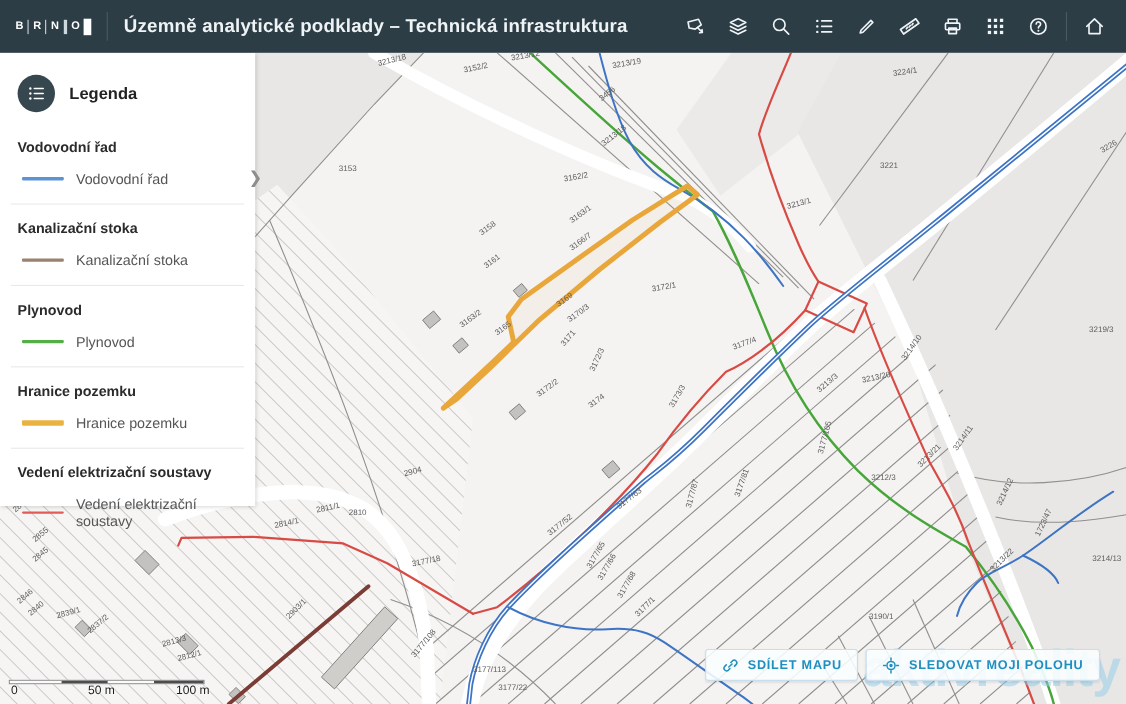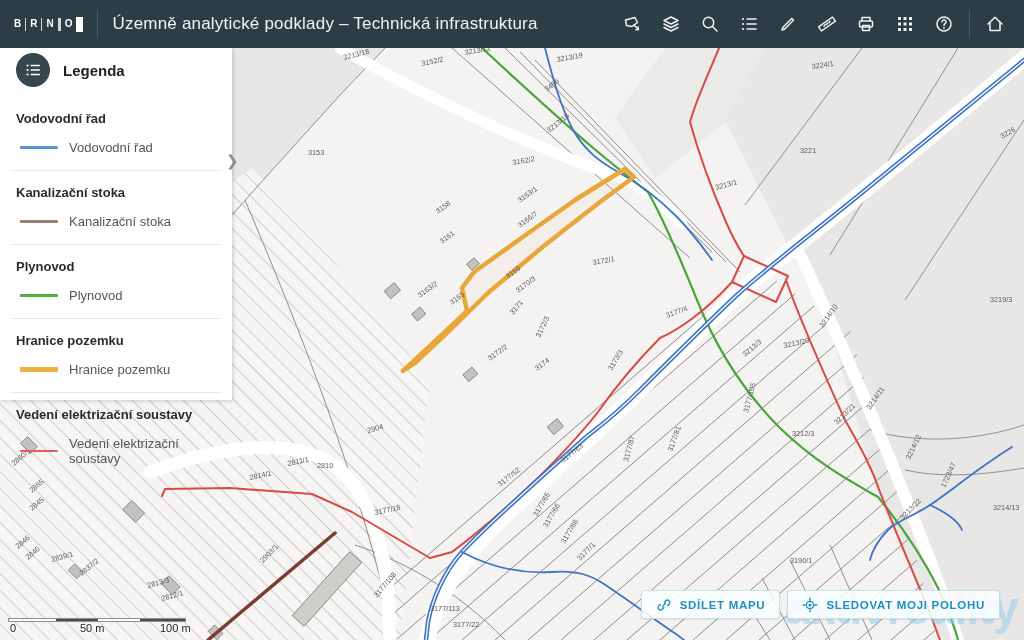--- a/index.html
+++ b/index.html
@@ -6,33 +6,33 @@
   html,body{width:1024px;height:640px;overflow:hidden;font-family:"Liberation Sans",sans-serif;background:#f4f3f2;}
 
   
   .topbar{position:absolute;left:0;top:0;width:1024px;height:48px;background:#2d3d46;display:flex;align-items:center;padding:0 14px;z-index:30;}
   .logo{display:flex;align-items:center;gap:4px;color:#fff;}
   .logo .lt{font-size:10px;font-weight:bold;line-height:1;}
   .logo .bar{width:1px;height:13px;background:#cfd8dc;}
   .logo .bar.th{width:3px;}
   .logo .blk{width:7px;height:15px;background:#fff;}
   .tb-div{width:1px;height:26px;background:#4a5a63;margin:0 14px;}
-  .tb-title{color:#eef3f5;font-size:17px;font-weight:400;letter-spacing:.2px;white-space:nowrap;}
+  .tb-title{color:#eef3f5;font-size:17px;font-weight:700;letter-spacing:.2px;white-space:nowrap;}
   .tb-spacer{flex:1;}
   .tb-icons{display:flex;align-items:center;gap:9px;}
   .tb-btn{width:30px;height:30px;display:flex;align-items:center;justify-content:center;border-radius:3px;cursor:pointer;}
   .tb-btn svg{stroke:#eef3f5;fill:none;stroke-width:1.5;stroke-linecap:round;stroke-linejoin:round;}
 
   
   .map{position:absolute;left:0;top:48px;width:1024px;height:592px;background:#f4f3f2;overflow:hidden;}
   .map svg.base{position:absolute;left:0;top:0;}
   #parcel-labels text{font-family:"Liberation Sans",sans-serif;font-size:7.3px;fill:#5c5c5c;}
 
   
-  .legend{position:absolute;left:0;top:48px;width:232px;height:352px;background:#fff;z-index:20;box-shadow:1px 1px 4px rgba(0,0,0,.18);padding:3px 0 0 0;}
+  .legend{position:absolute;left:0;top:48px;width:232px;height:412px;background:#fff;z-index:20;box-shadow:1px 1px 4px rgba(0,0,0,.18);padding:18px 0 0 0;}
   .lg-head{display:flex;align-items:center;gap:13px;padding:2px 16px 10px 16px;}
   .lg-circ{width:34px;height:34px;border-radius:50%;background:#37474f;display:flex;align-items:center;justify-content:center;flex:0 0 auto;}
   .lg-circ svg{stroke:#fff;fill:#fff;stroke-width:1.6;stroke-linecap:round;}
   .lg-title{font-size:15px;font-weight:700;color:#222;}
   .lg-sec{padding:10px 16px 0 16px;}
   .lg-h{font-size:13px;font-weight:700;color:#2b2b2b;margin:4px 0 14px 0;}
   .lg-item{display:flex;align-items:center;gap:11px;margin:0 0 15px 4px;}
   .lg-swatch{width:38px;border-radius:1px;flex:0 0 auto;}
   .lg-lbl{font-size:13px;color:#555;}
   .lg-div{height:1px;background:#e9e9e9;margin:0 10px;}

